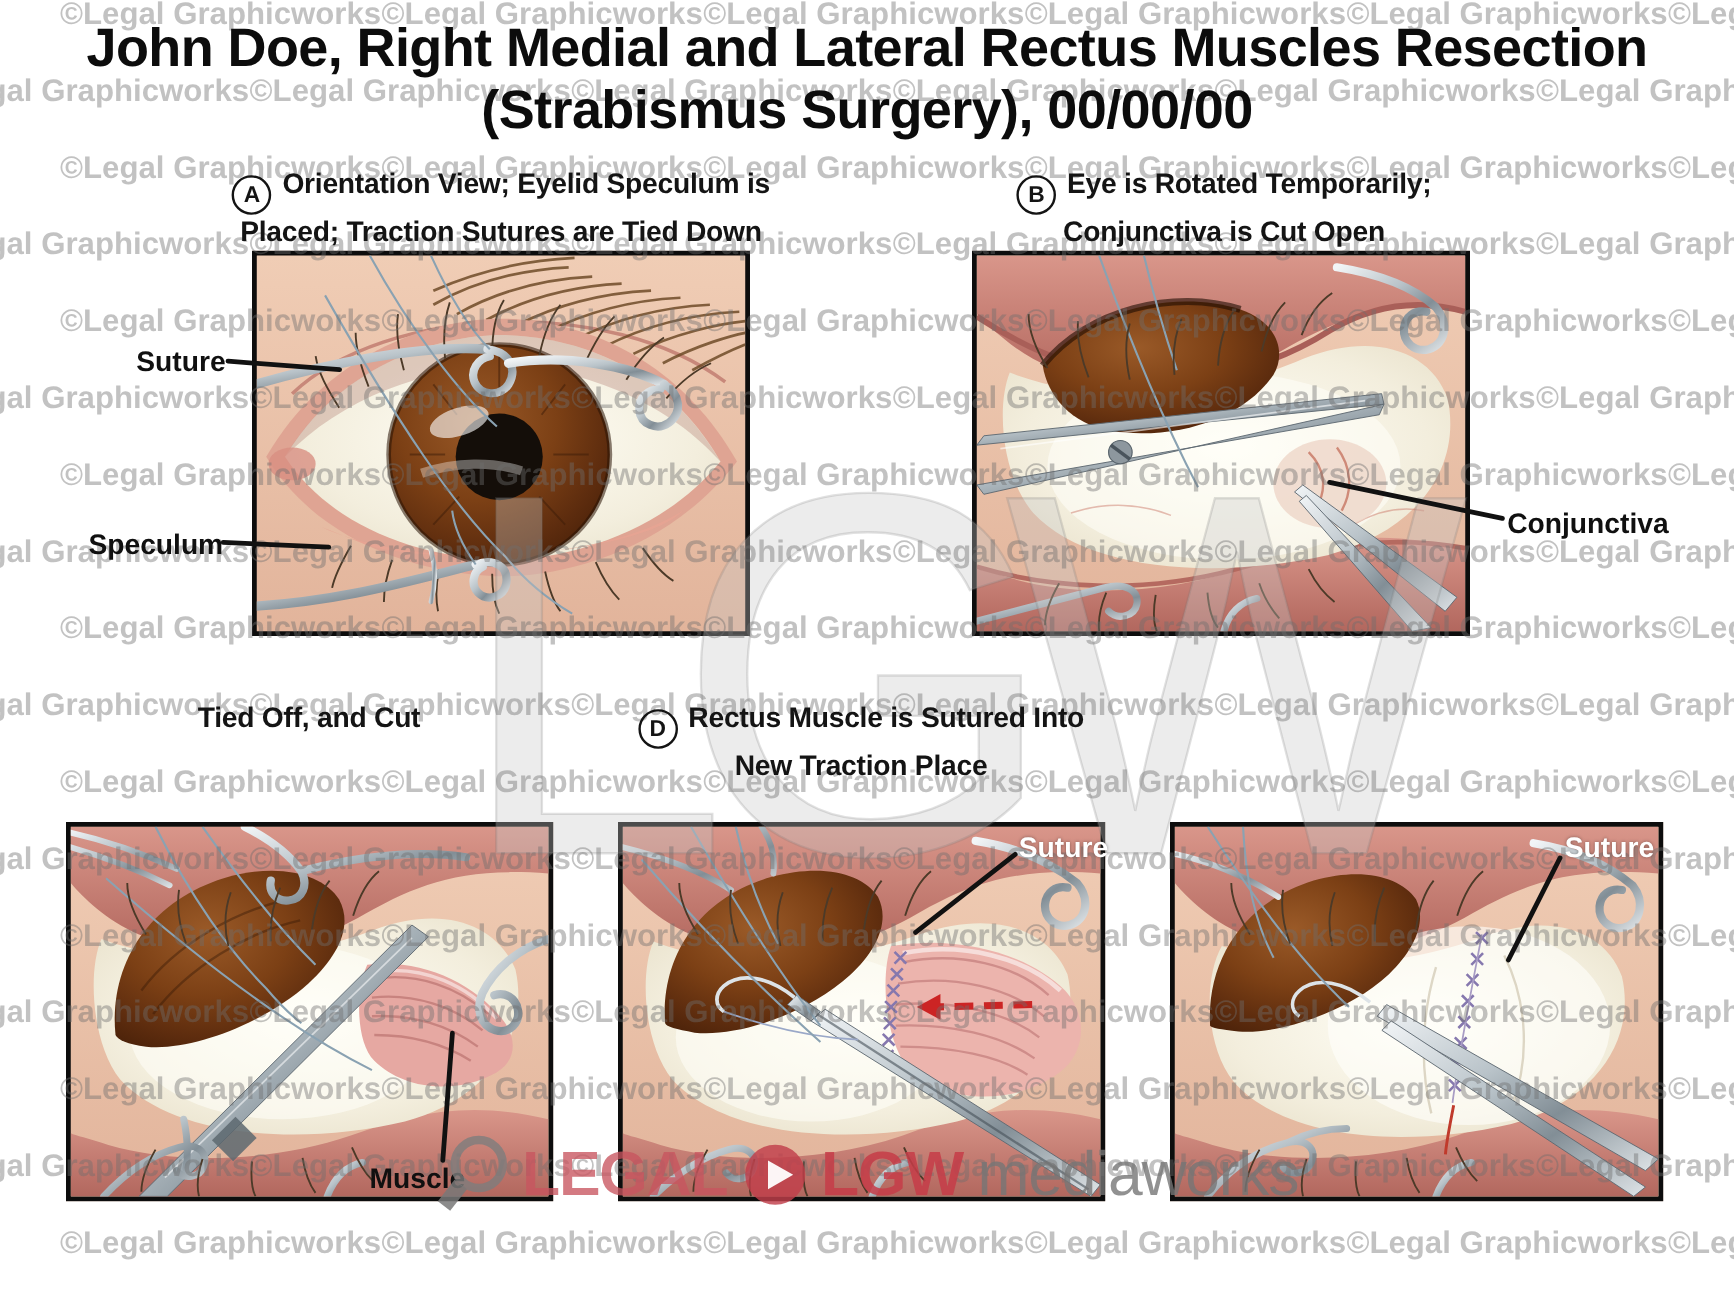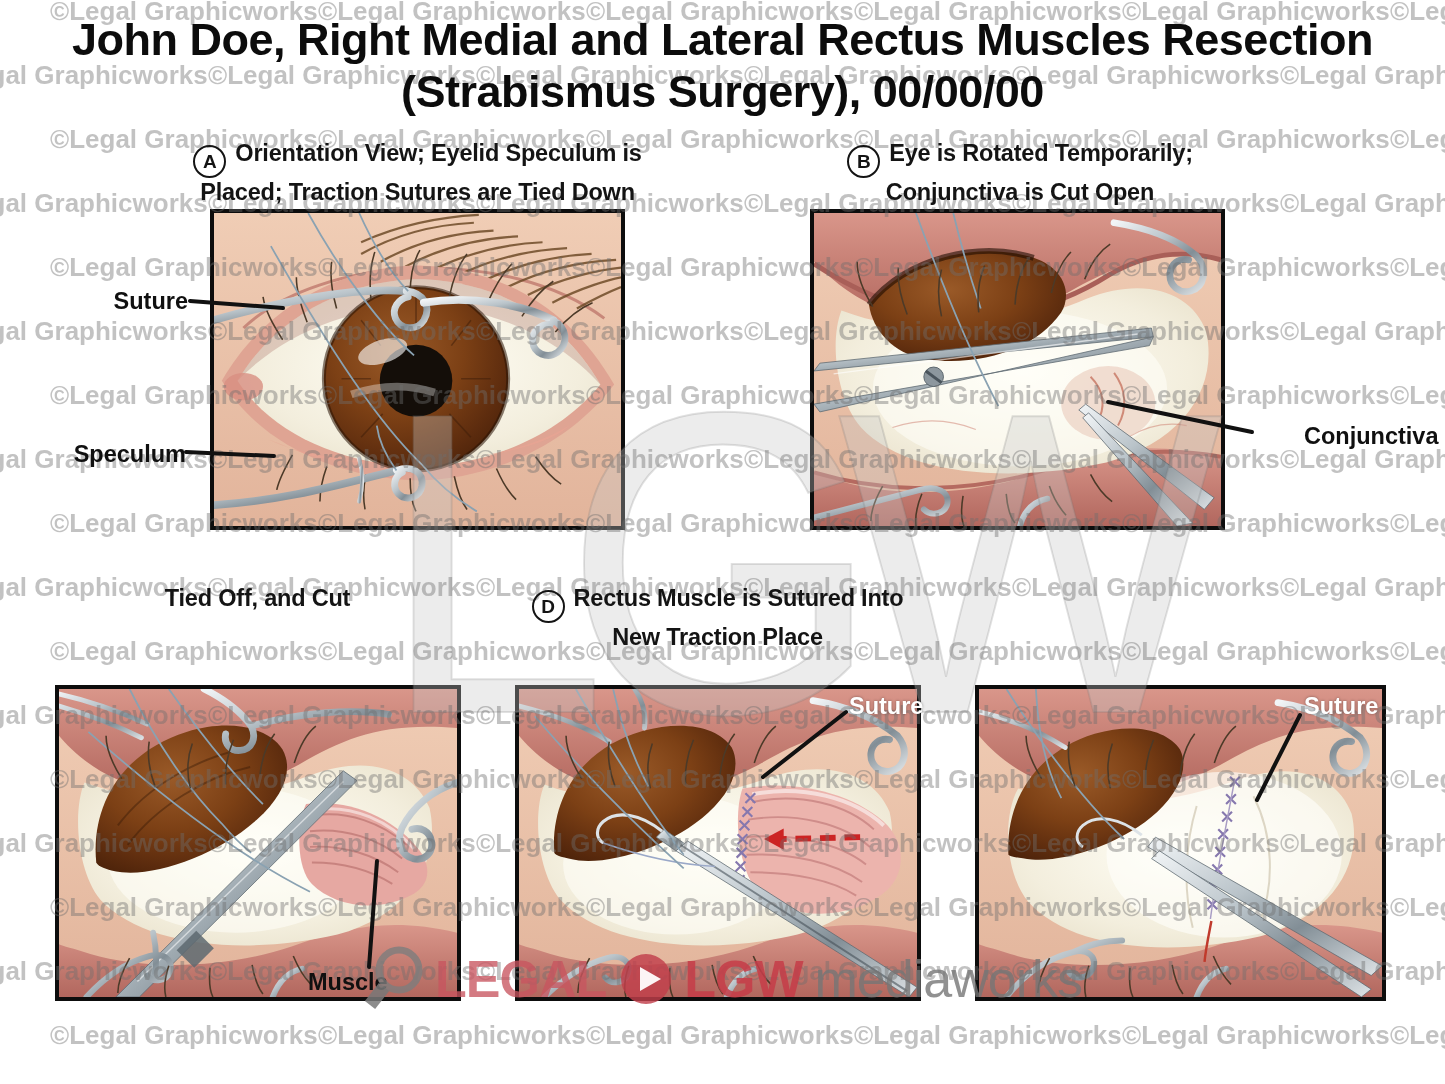--- a/index.html
+++ b/index.html
@@ -44,21 +44,21 @@
   #hC{left:20px;top:584px;width:475px;}
   #hD{left:485px;top:584px;width:465px;}
   #hE{left:945px;top:584px;width:480px;}
   #pA{left:210px;top:209px;width:415px;height:321px;}
   #pB{left:810px;top:209px;width:415px;height:321px;}
   #pC{left:55px;top:685px;width:406px;height:316px;}
   #pD{left:515px;top:685px;width:406px;height:316px;}
   #pE{left:975px;top:685px;width:411px;height:316px;}
   #lblSutureA{left:58px;top:288px;width:130px;text-align:right;}
   #lblSpeculumA{left:28px;top:441px;width:158px;text-align:right;}
-  #lblConjB{left:1304px;top:423px;}
+  #lblConjB{left:1256px;top:423px;}
   #lblMuscleC{left:308px;top:969px;}
   #lblSutureD{left:849px;top:693px;}
   #lblSutureE{left:1304px;top:693px;}
 </style>
 </head>
 <body>
 
 <svg width="0" height="0" style="position:absolute" aria-hidden="true">
   <defs>
     <linearGradient id="skinG" x1="0" y1="0" x2="0" y2="1">

